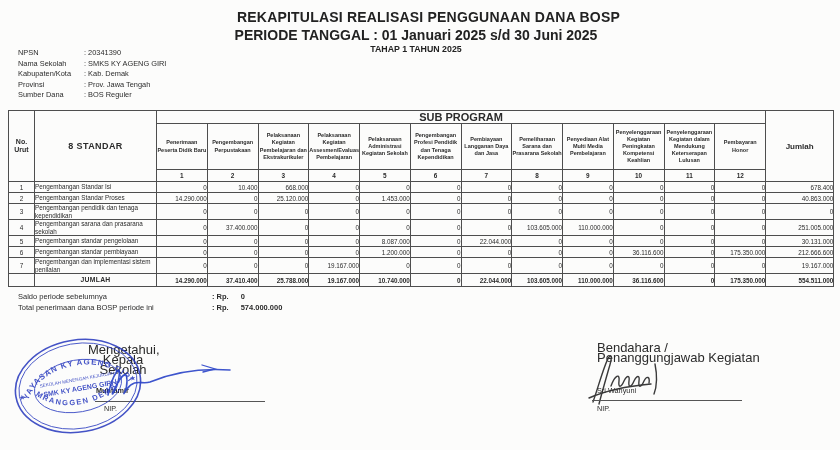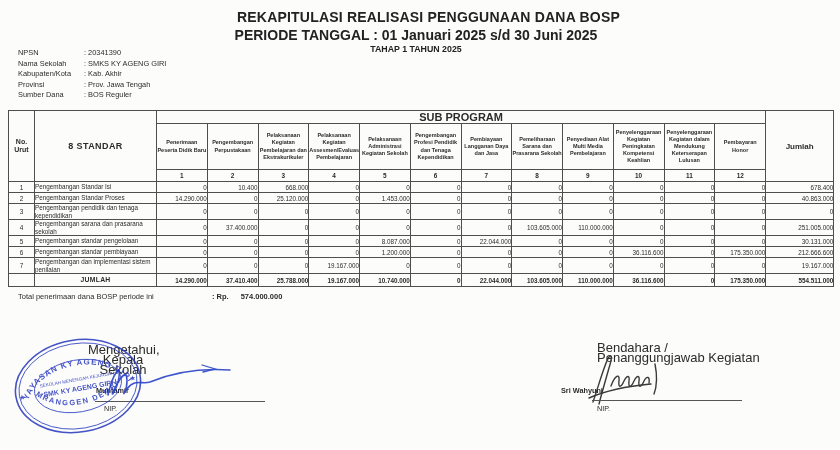--- a/index.html
+++ b/index.html
@@ -39,41 +39,41 @@
   .summary .lbl{display:inline-block;width:194px;}
   .summary .rp{font-weight:bold;}
   .summary .val{font-weight:bold;margin-left:12px;}
   
   .sigtext{font-size:13px;line-height:10px;}
   .sig-left-cap{top:345px;left:88px;text-align:center;width:70px;}
   .sig-left-name{top:386px;left:96px;font-weight:bold;font-size:7.3px;}
   .sig-left-line{top:401px;left:95px;width:170px;border-top:1px solid #555;height:0;}
   .sig-left-nip{top:404px;left:104px;font-size:7.2px;}
   .sig-right-cap{top:343px;left:597px;}
-  .sig-right-name{top:386px;left:561px;font-weight:bold;font-size:7.3px;}
+  .sig-right-name{top:386px;left:597px;font-weight:normal;font-size:7.3px;}
   .sig-right-line{top:400px;left:592px;width:150px;border-top:1px solid #555;height:0;}
   .sig-right-nip{top:404px;left:597px;font-size:7.2px;}
   svg text{font-family:"Liberation Sans","DejaVu Sans",sans-serif;}
   .stampwrap{top:336px;left:8px;width:140px;height:104px;opacity:.88;}
   .sig-blue{top:355px;left:90px;width:160px;height:55px;}
   .sig-dark{top:352px;left:585px;width:110px;height:56px;}
 </style>
 </head>
 <body>
 
 <div class="abs title">
   <div class="t1">REKAPITULASI REALISASI PENGGUNAAN DANA BOSP</div>
   <div class="t2">PERIODE TANGGAL : 01 Januari 2025 s/d 30 Juni 2025</div>
   <div class="t3">TAHAP 1 TAHUN 2025</div>
 </div>
 
 <div class="abs info">
   <div><span class="lbl">NPSN</span><span class="val">: 20341390</span></div>
   <div><span class="lbl">Nama Sekolah</span><span class="val">: SMKS KY AGENG GIRI</span></div>
-  <div><span class="lbl">Kabupaten/Kota</span><span class="val">: Kab. Akhir</span></div>
+  <div><span class="lbl">Kabupaten/Kota</span><span class="val">: Kab. Demak</span></div>
   <div><span class="lbl">Provinsi</span><span class="val">: Prov. Jawa Tengah</span></div>
   <div><span class="lbl">Sumber Dana</span><span class="val">: BOS Reguler</span></div>
 </div>
 
 <table class="bosp">
   <colgroup>
     <col class="c-no">
       <col class="c-std">
     <col class="c-sub">
       <col class="c-sub">
@@ -259,20 +259,21 @@
         <td class="num">110.000.000</td>
         <td class="num">36.116.600</td>
         <td class="num">0</td>
         <td class="num">175.350.000</td>
         <td class="num">554.511.000</td>
       </tr>
     </tbody>
 </table>
 
 <div class="abs summary">
+  <div><span class="lbl">Saldo periode sebelumnya</span><span class="rp">: Rp.</span><span class="val">0</span></div>
   <div><span class="lbl">Total penerimaan dana BOSP periode ini</span><span class="rp">: Rp.</span><span class="val">574.000.000</span></div>
 </div>
 
 <div class="abs sigtext sig-left-cap">
   <div>Mengetahui,</div>
   <div>Kepala Sekolah</div>
 </div>
 <div class="abs sig-left-name">Muntamir</div>
 <div class="abs sig-left-line"></div>
 <div class="abs sig-left-nip">NIP.</div>

